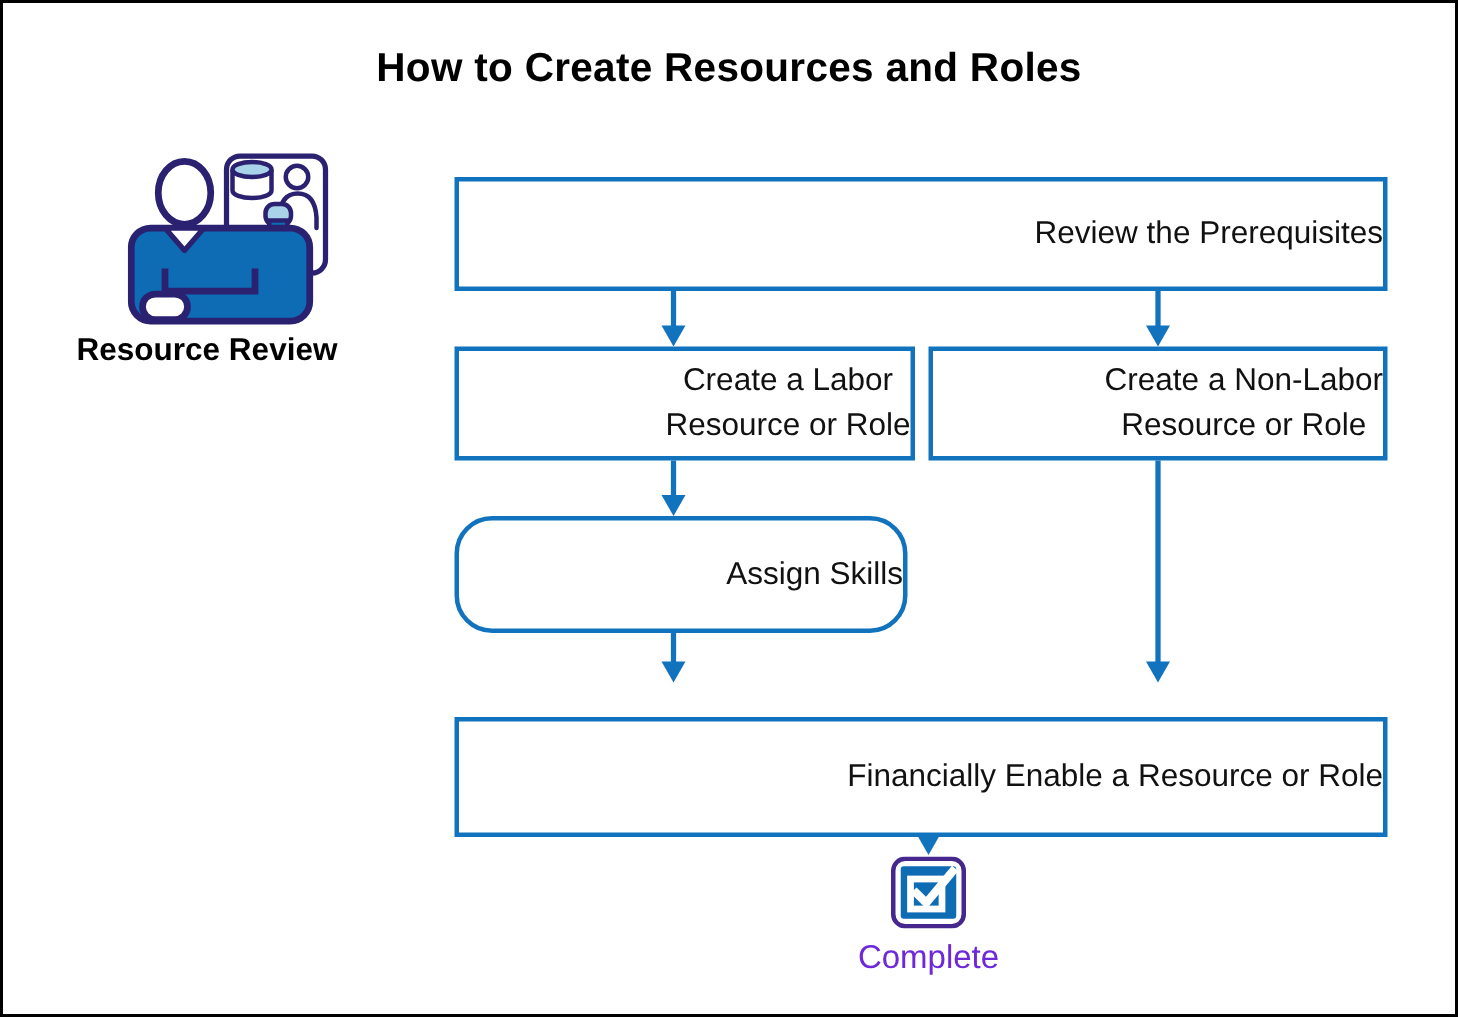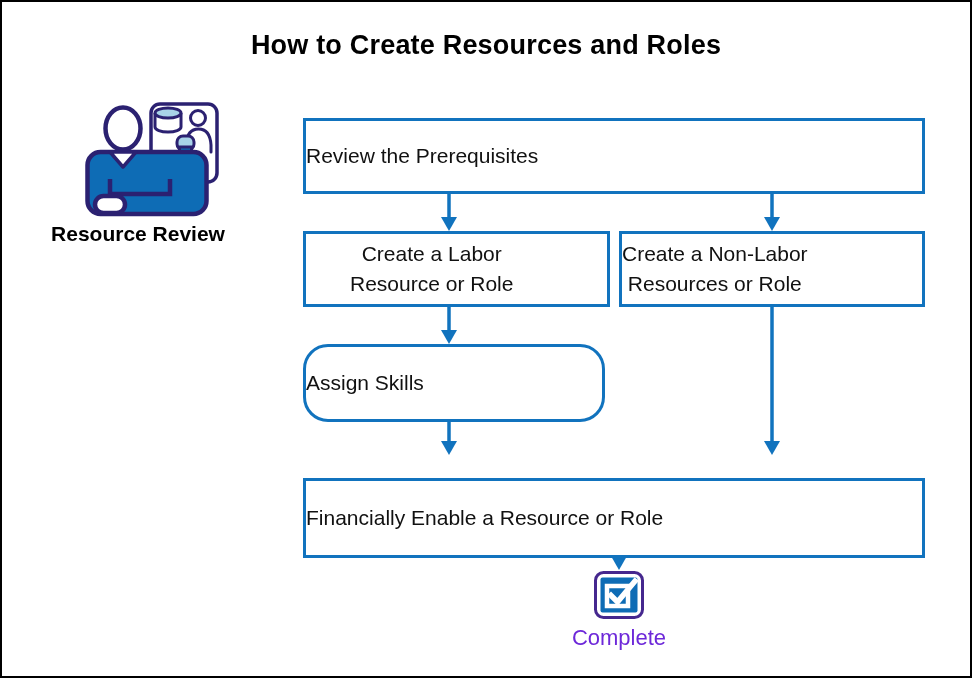--- a/index.html
+++ b/index.html
@@ -35,21 +35,21 @@
 
   .connectors { position: absolute; left: 0; top: 0; pointer-events: none; }
   .connector-line { stroke: var(--connector-blue, #1173BE); stroke-width: 3.5; }
   .connector-head { fill: var(--connector-blue, #1173BE); }
 
   .step {
     position: absolute;
     box-sizing: border-box;
     background: var(--box-fill, #fff);
     border: 3px solid var(--box-border-blue, #1173BE);
-    display: flex; align-items: center; justify-content: flex-start;
+    display: flex; align-items: center; justify-content: flex-end;
     text-align: center;
     font-size: 21px; line-height: 30px; color: #111;
   }
   .step span { white-space: pre-line; }
 
   .step-review      { left: 301px; top: 116px; width: 622px; height: 76px; }
   .step-labor       { left: 301px; top: 229px; width: 307px; height: 76px; padding-left: 44px; }
   .step-non-labor   { left: 617px; top: 229px; width: 306px; height: 76px; }
   .step-skills      { left: 301px; top: 342px; width: 302px; height: 78px; border-radius: 25px; }
   .step-financially { left: 301px; top: 476px; width: 622px; height: 80px; }
@@ -138,21 +138,21 @@
 
   <div class="step step-review">
     <span>Review the Prerequisites</span>
   </div>
   <div class="step step-labor">
     <span>Create a Labor
 Resource or Role</span>
   </div>
   <div class="step step-non-labor">
     <span>Create a Non-Labor
-Resources or Role</span>
+Resource or Role</span>
   </div>
   <div class="step step-skills">
     <span>Assign Skills</span>
   </div>
   <div class="step step-financially">
     <span>Financially Enable a Resource or Role</span>
   </div>
 
   <svg class="terminal-icon" width="50" height="48" viewBox="0 0 50 48" aria-hidden="true">
     <rect class="check-frame" x="1.5" y="1.5" width="47" height="45" rx="8"></rect>

